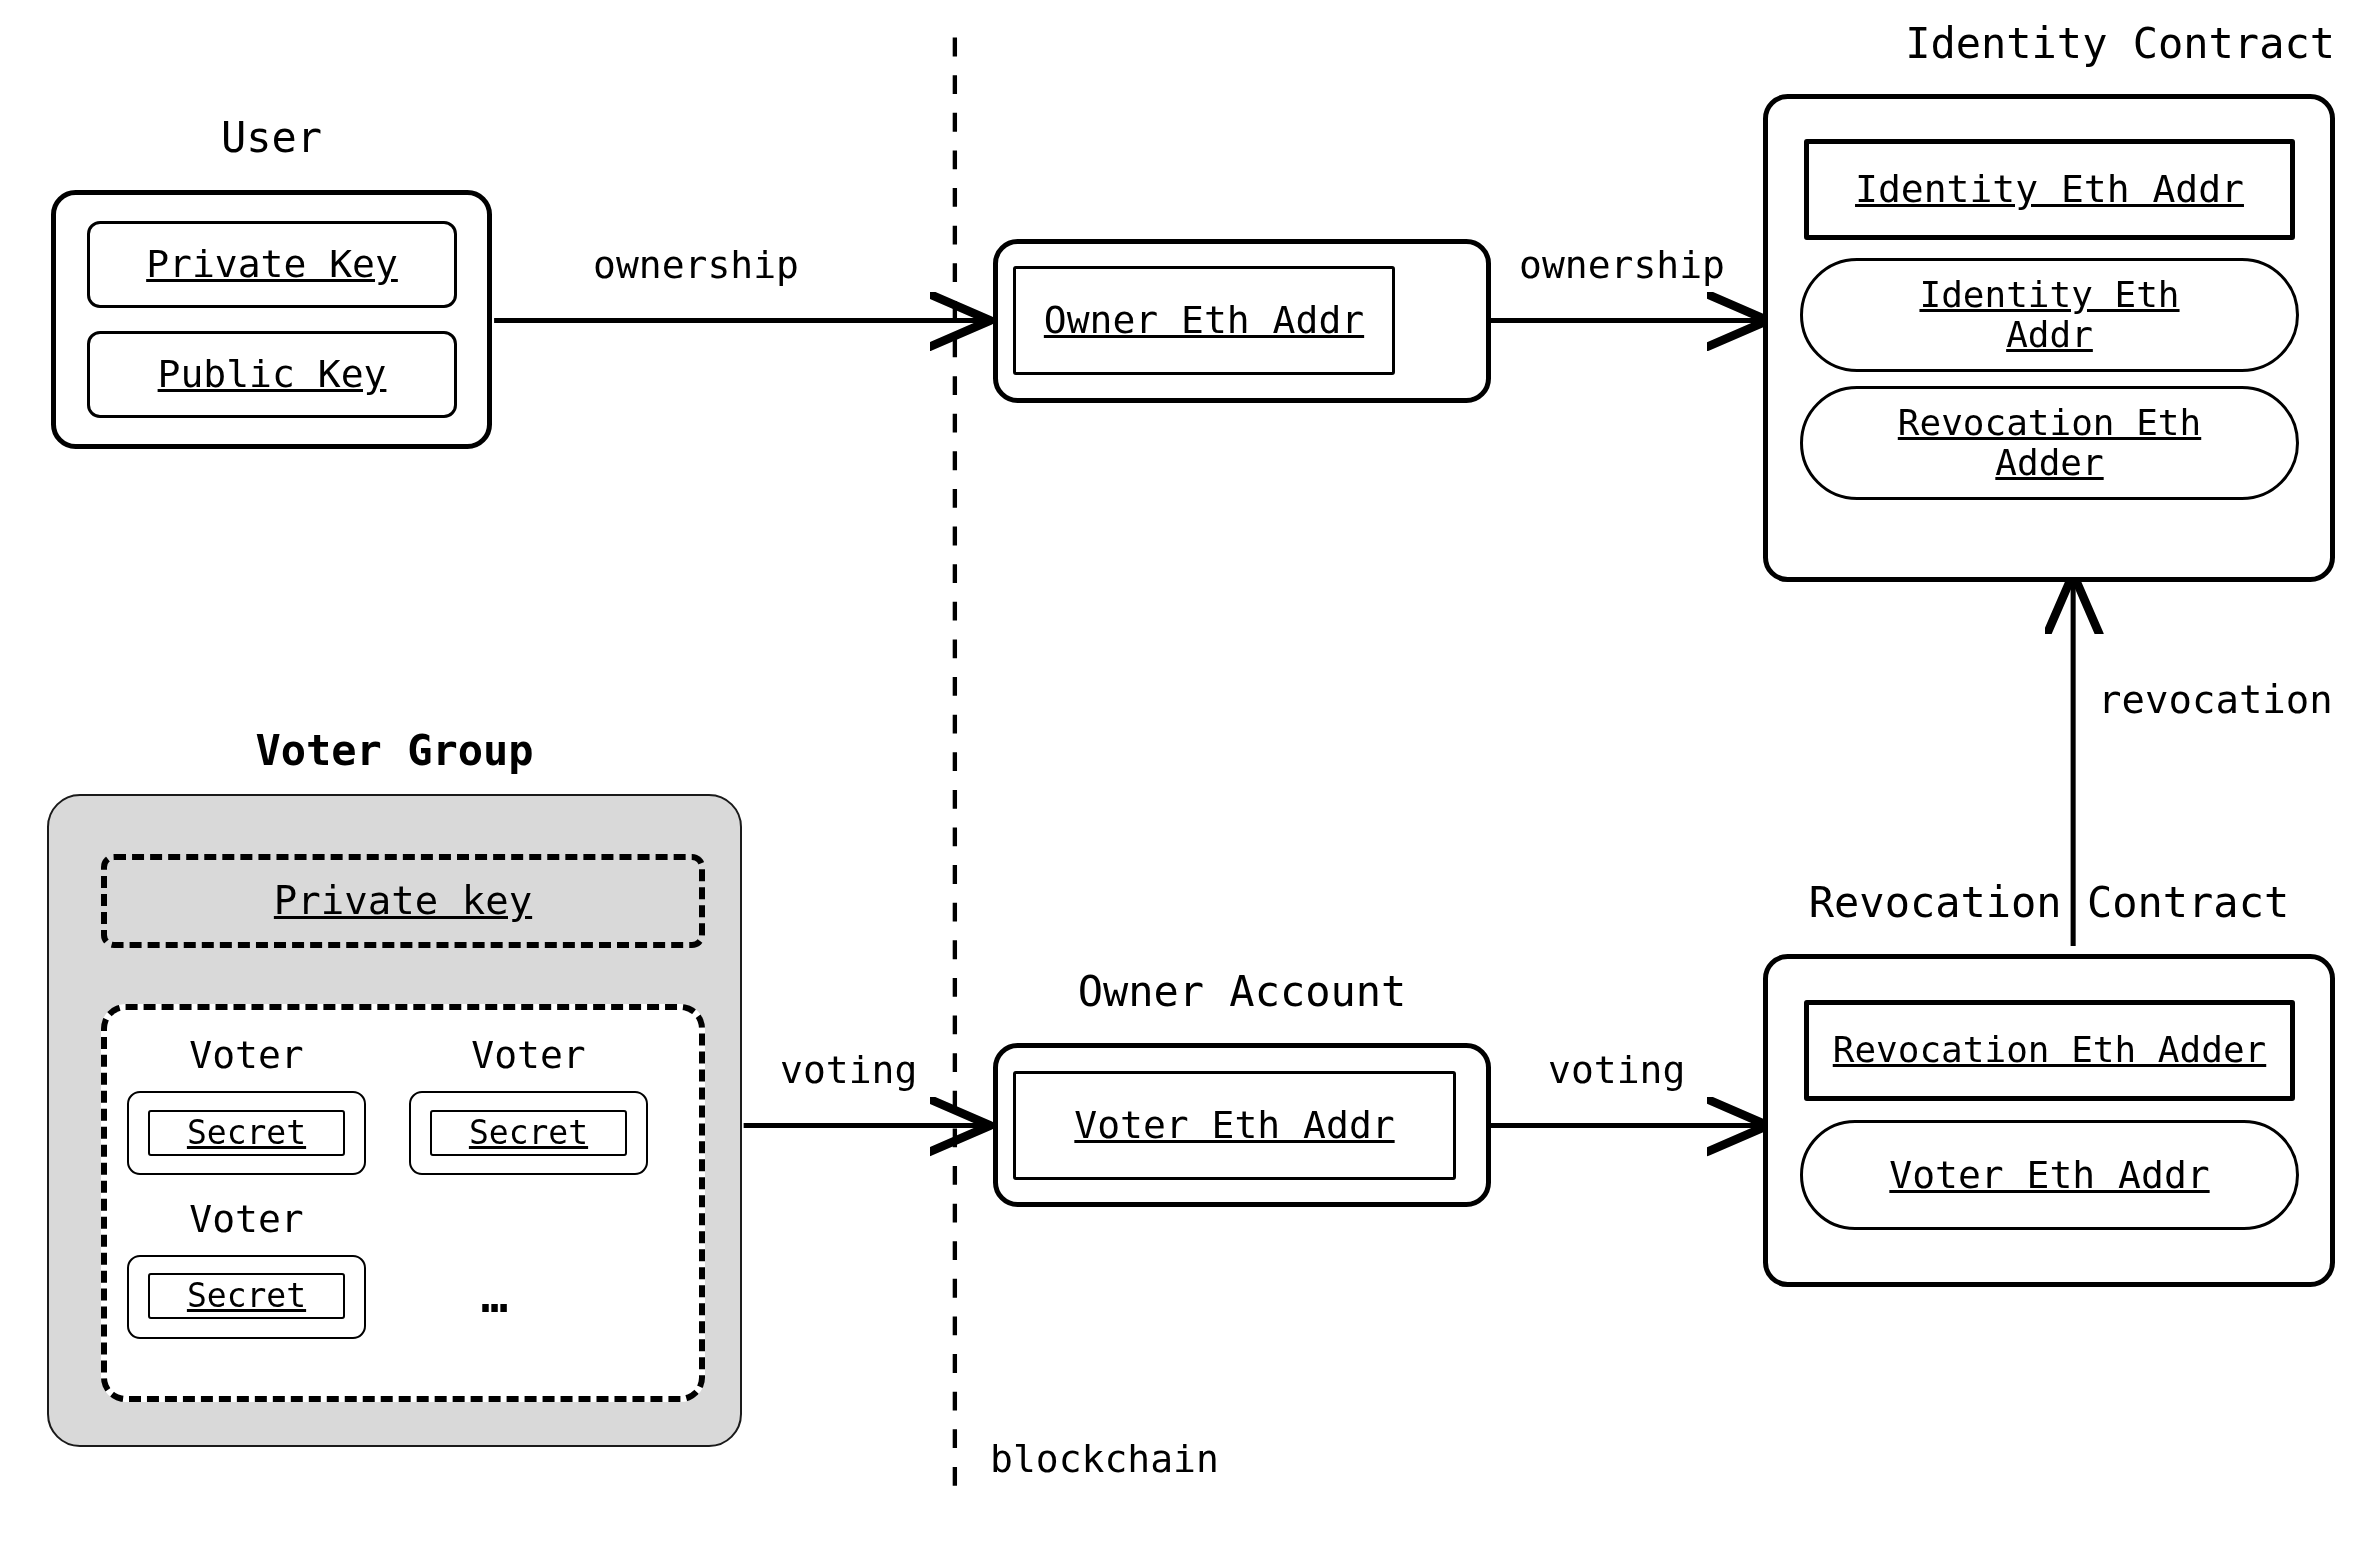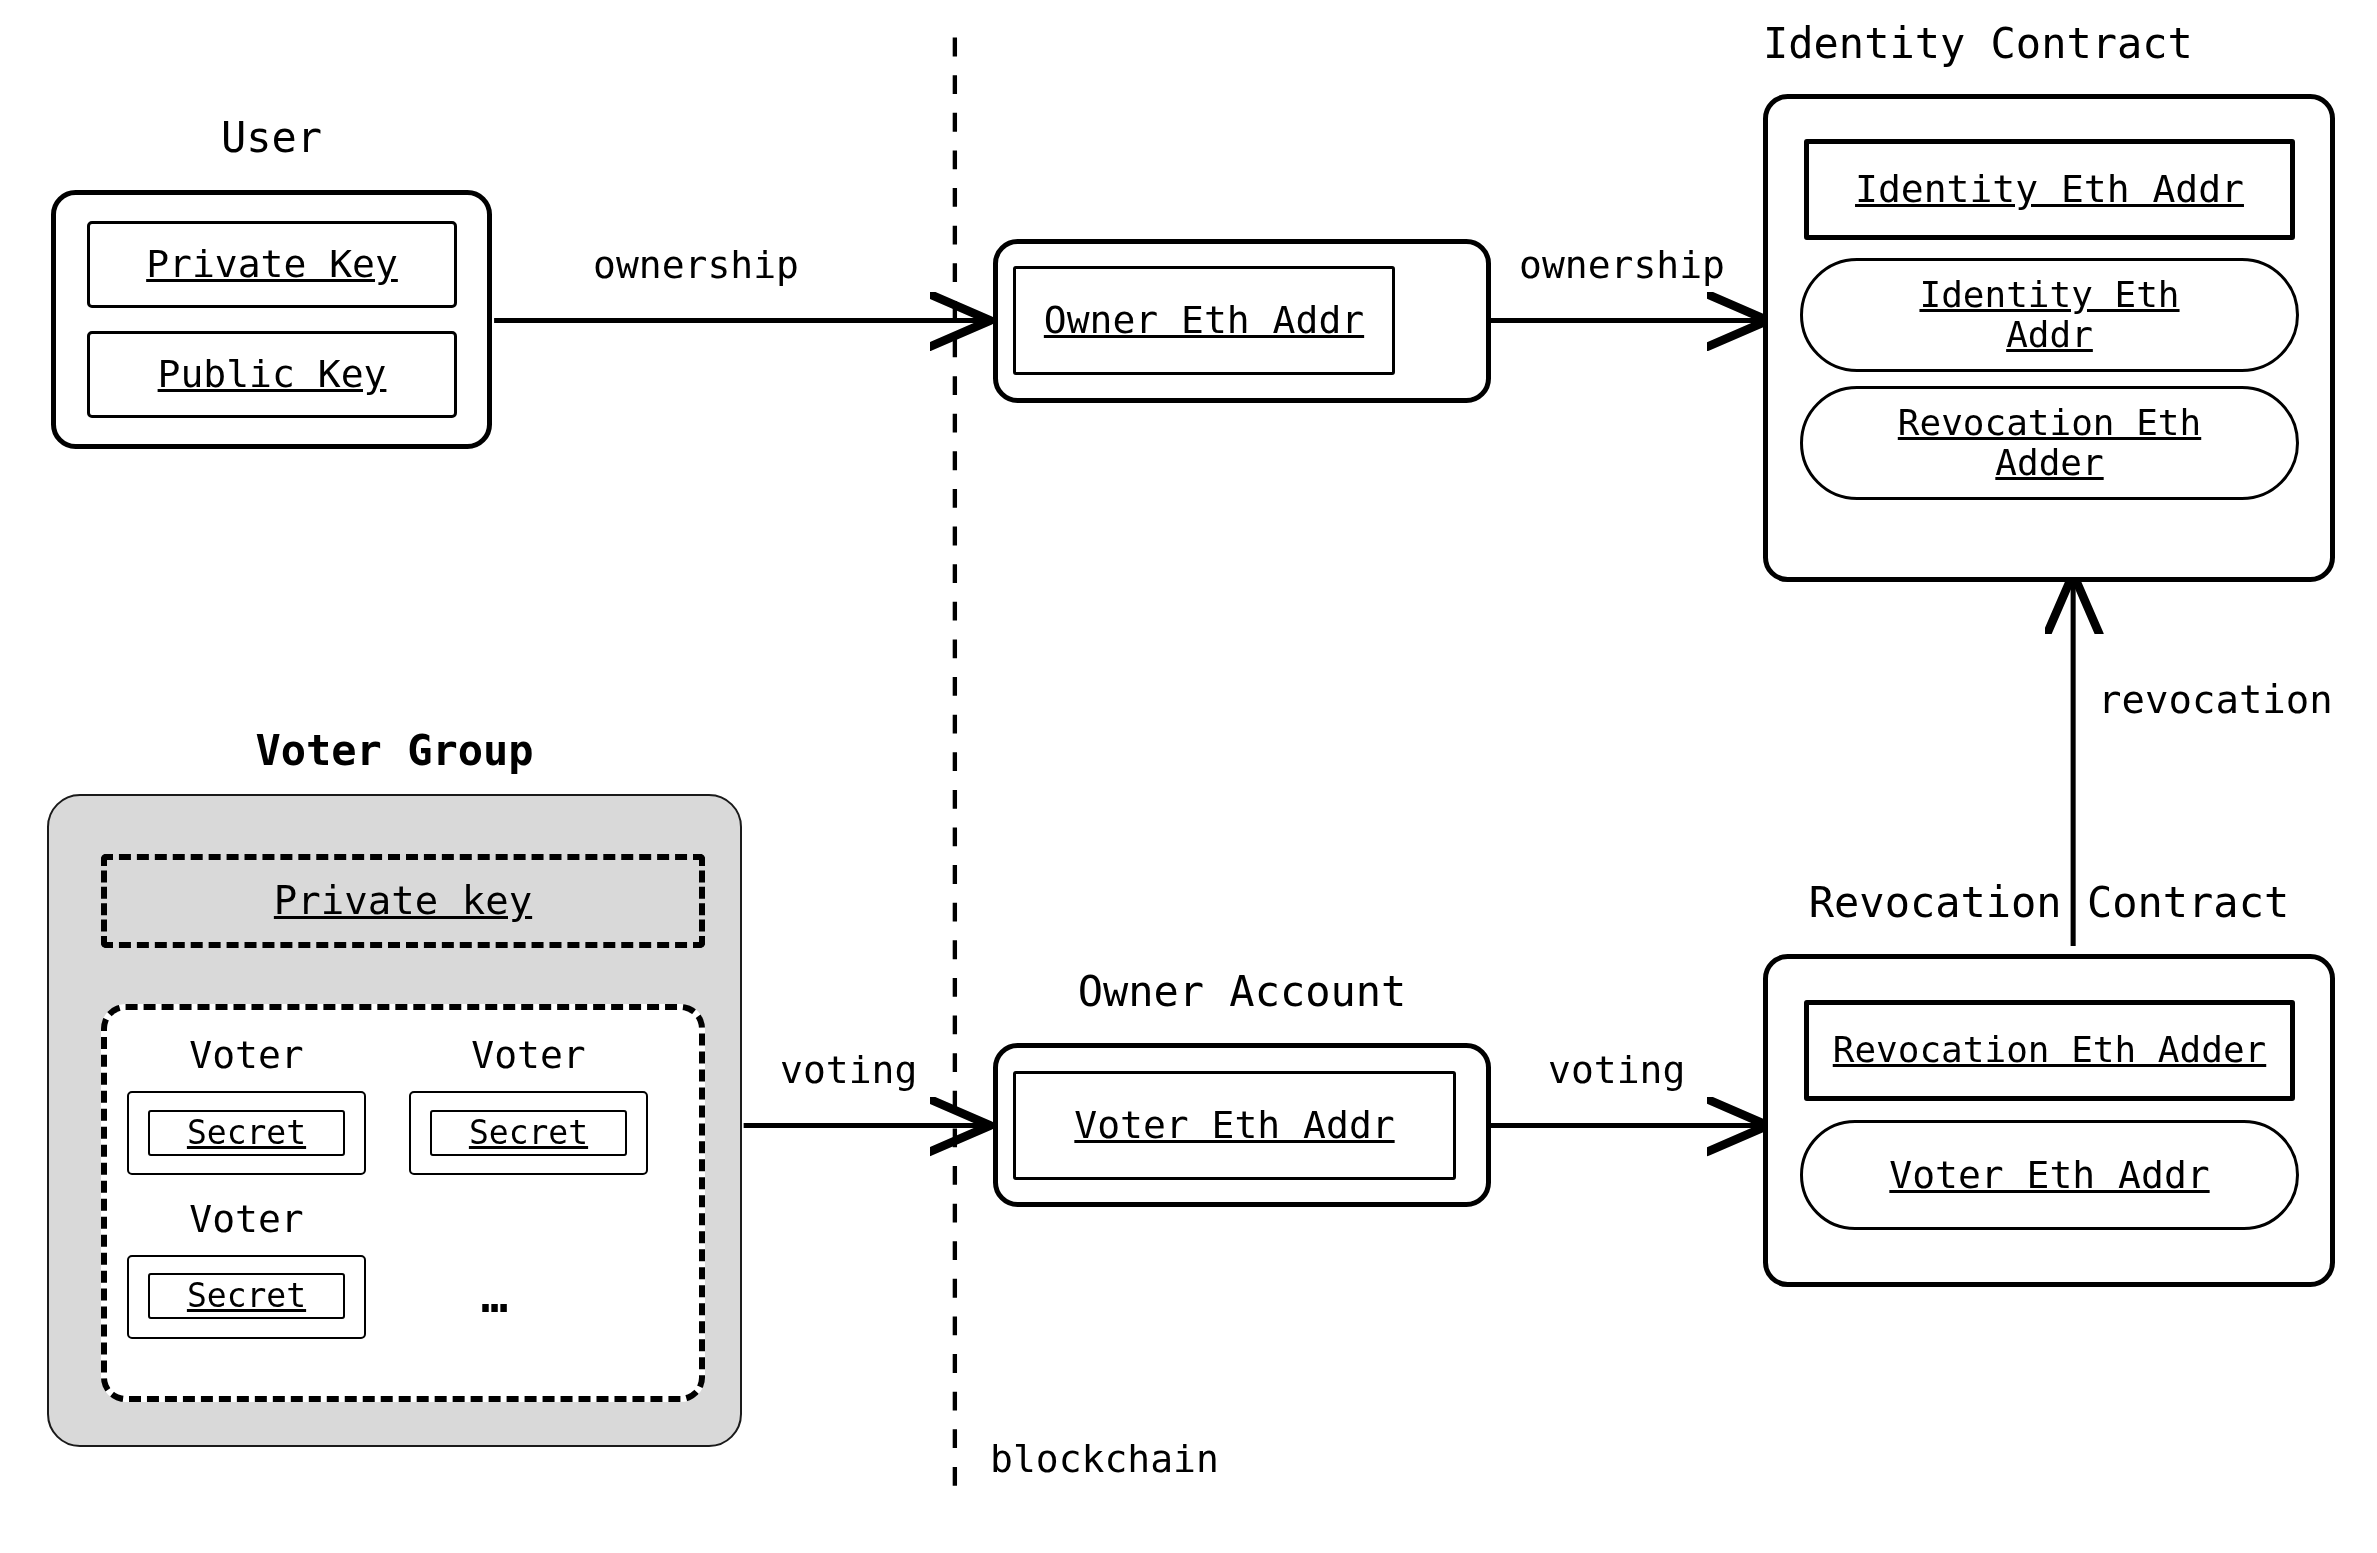--- a/index.html
+++ b/index.html
@@ -35,21 +35,21 @@
     display: flex;
     align-items: center;
     justify-content: center;
     text-align: center;
     font-family: "DejaVu Sans Mono", monospace;
     line-height: 1.12;
     white-space: pre-line;
     text-decoration: underline;
   }
   .rrect   { border-radius: 24.6px; }
-  .rrect-s { border-radius: 5px; }
+  .rrect-s { border-radius: 13px; }
   .sq      { border-radius: 2.9px; }
   .pill    { border-radius: 723px; }
   .dashed  { border-style: dashed; border-width: 6.5px; background: transparent; }
   .thin    { border-width: 3.6px; }
   .thinner { border-width: 2.9px; }
 
   .graypanel {
     position: absolute;
     box-sizing: border-box;
     background: #d9d9d9;
@@ -133,21 +133,21 @@
   <div class="lbl" style="left:1519px; top:246px; font-size:38px;">ownership</div>
 
   <div class="lbl" style="left:993px; top:970px; width:498px; text-align:center; font-size:42px;">Owner Account</div>
 
   <div class="box rrect" style="left:993px; top:1043px; width:498px; height:164px;"></div>
 
   <div class="box sq thin" style="left:1013px; top:1071px; width:443px; height:109px; font-size:38px;">Voter Eth Addr</div>
 
   <div class="lbl" style="left:1548px; top:1051px; font-size:38px;">voting</div>
 
-  <div class="lbl" style="left:1763px; top:22px; width:572px; text-align:left; font-size:42px;">Identity Contract</div>
+  <div class="lbl" style="left:1763px; top:22px; width:572px; text-align:right; font-size:42px;">Identity Contract</div>
 
   <div class="box rrect" style="left:1763px; top:94px; width:572px; height:488px;"></div>
 
   <div class="box sq" style="left:1804px; top:139px; width:491px; height:101px; font-size:38px;">Identity Eth Addr</div>
 
   <div class="box pill thin" style="left:1800px; top:258px; width:499px; height:114px; font-size:36px;">Identity Eth
 Addr</div>
 
   <div class="box pill thin" style="left:1800px; top:386px; width:499px; height:114px; font-size:36px;">Revocation Eth
 Adder</div>

